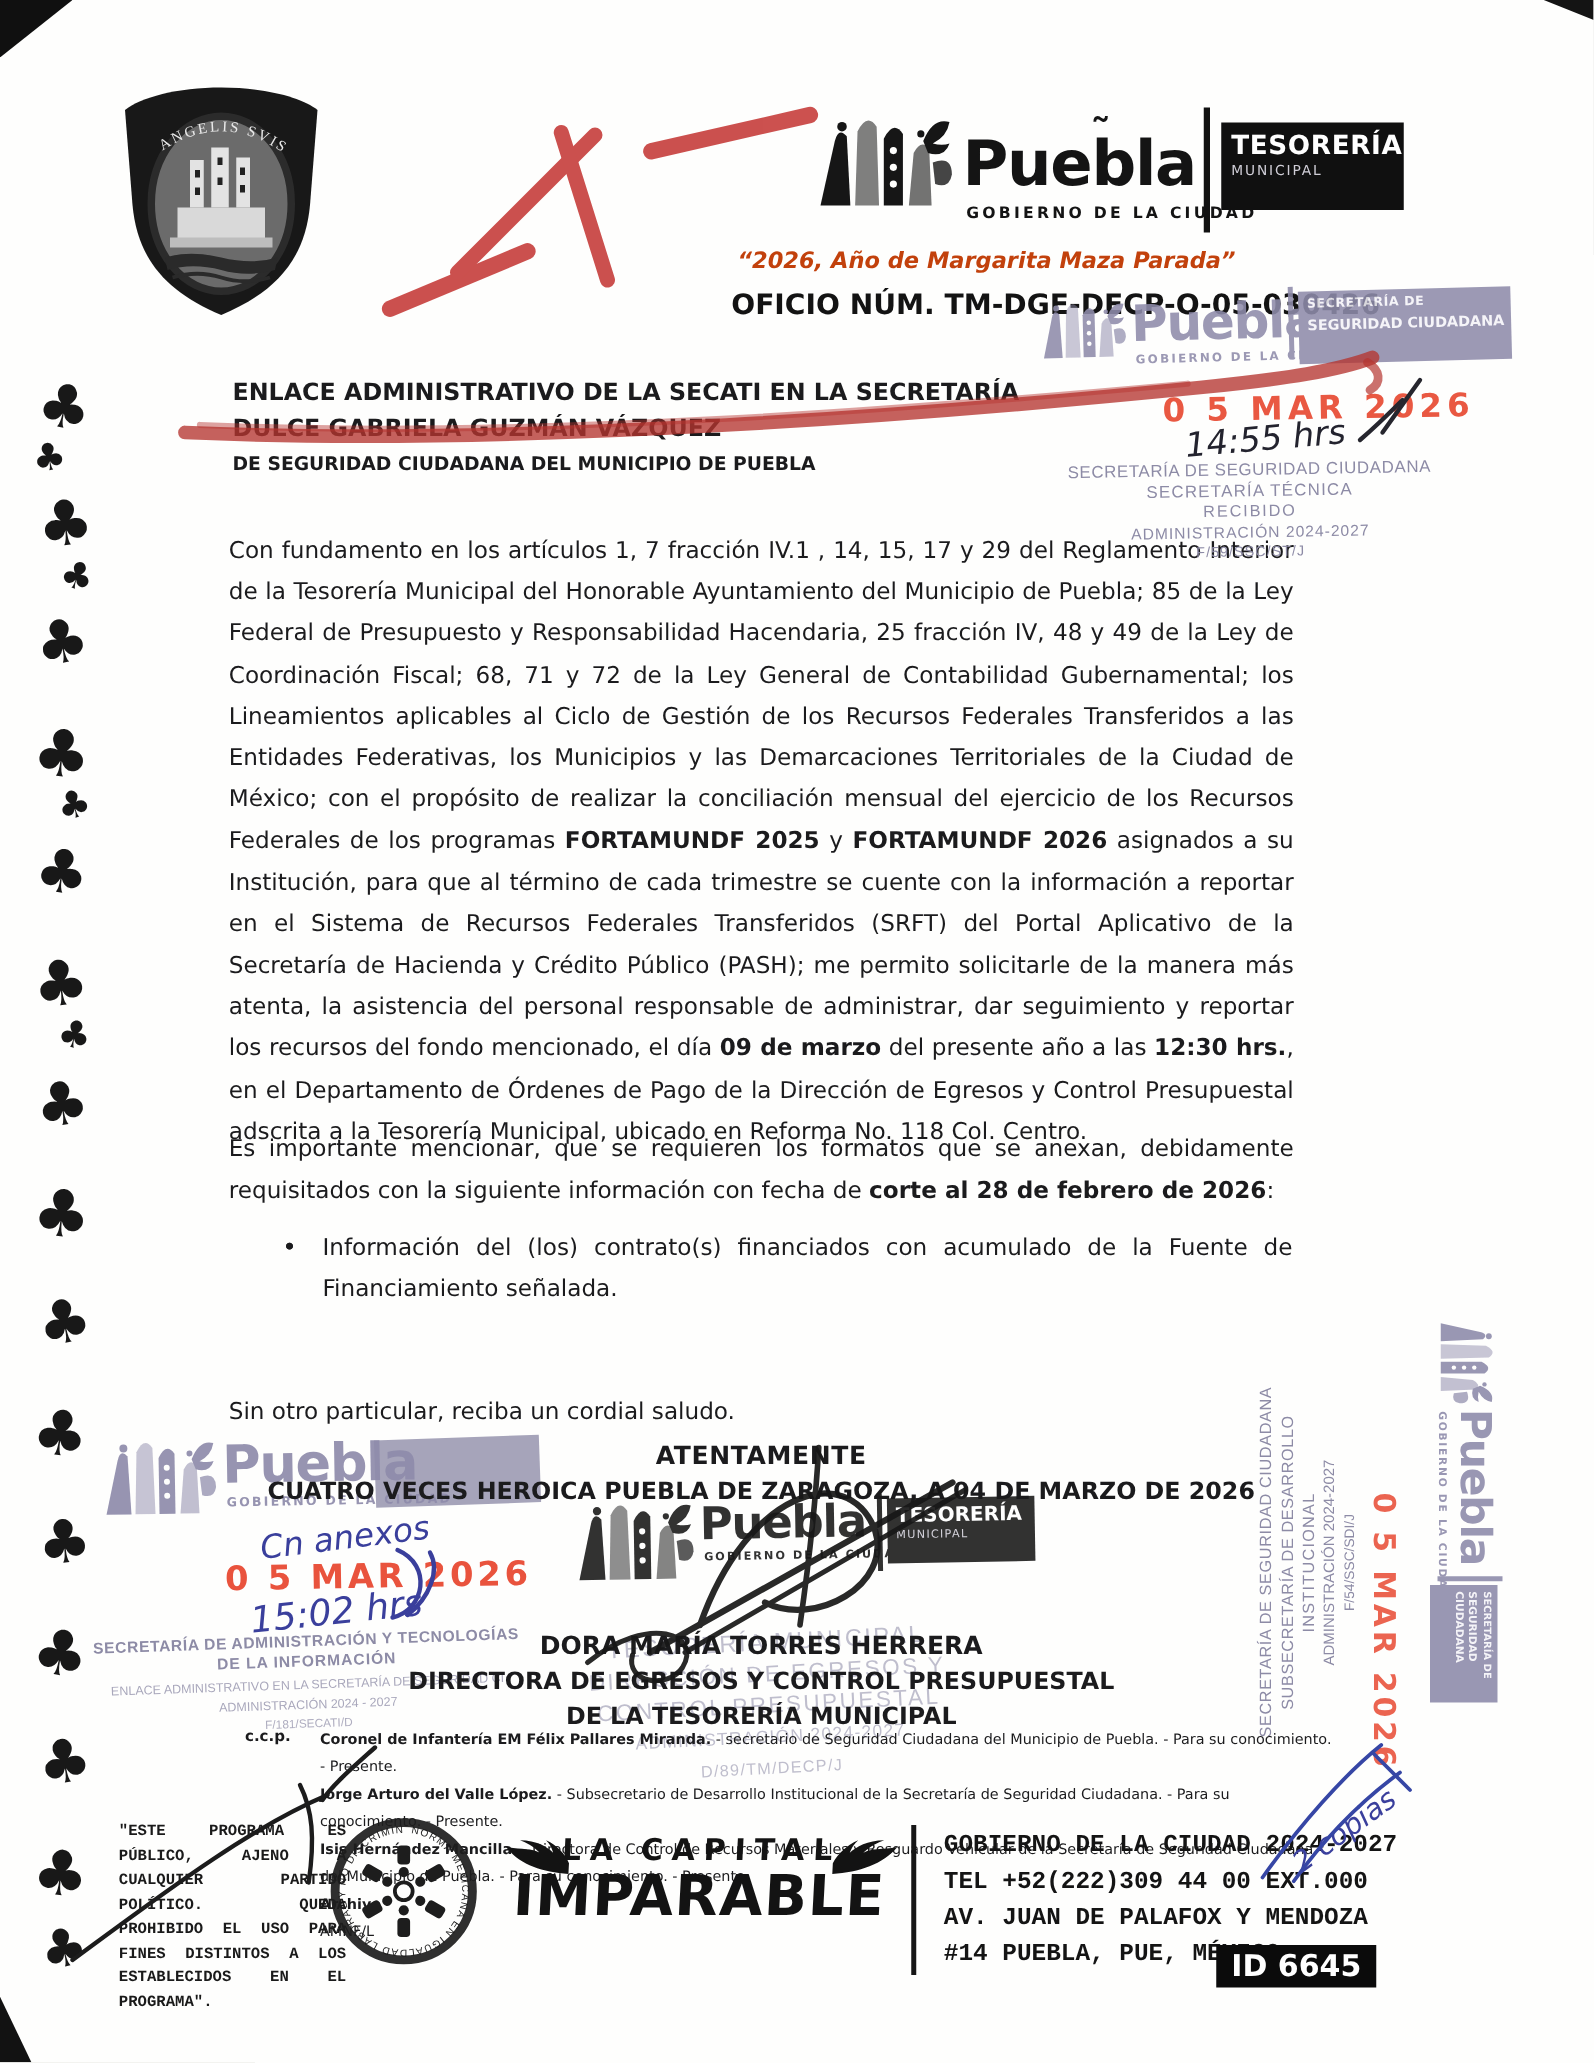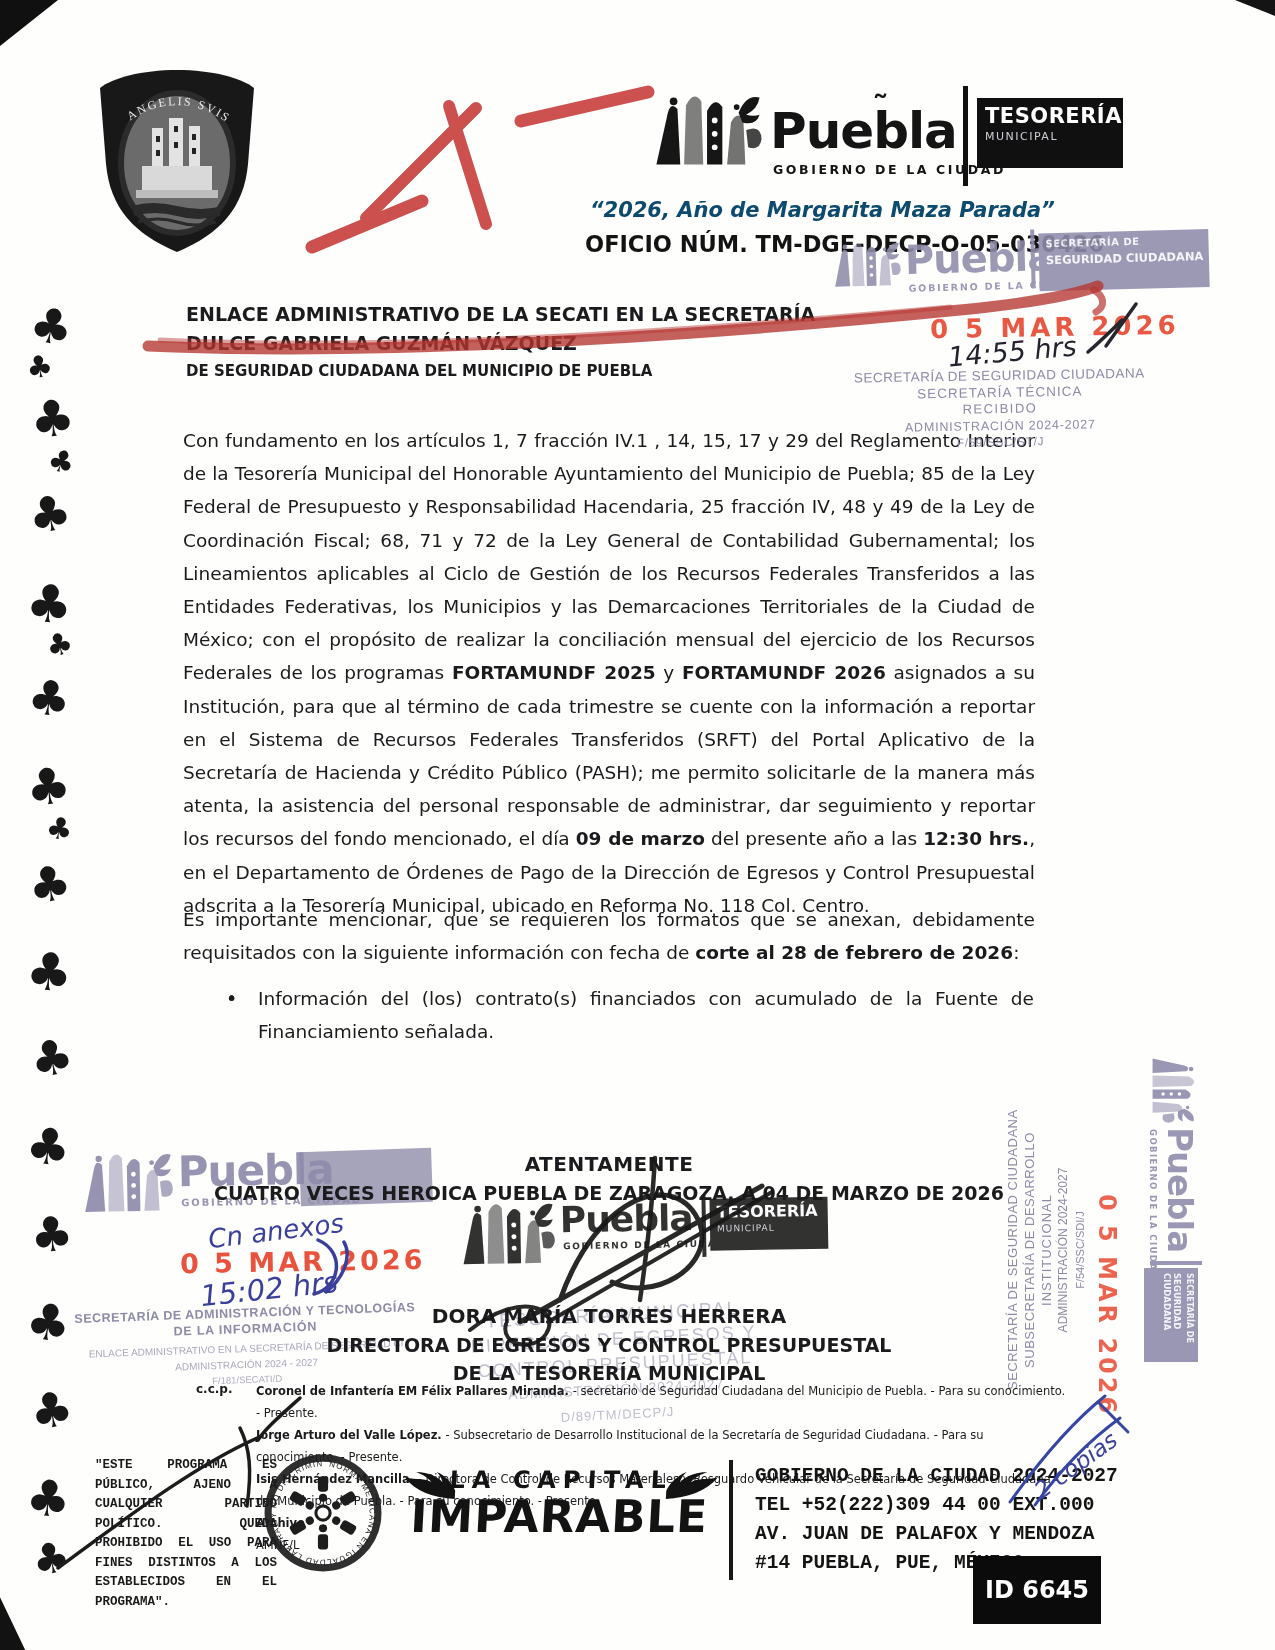--- a/index.html
+++ b/index.html
@@ -106,21 +106,21 @@
         <use href="#figs"></use>
       </svg>
     <div class="abs goth b" style="left:770px;top:102px;font-size:50px;letter-spacing:-1px;color:#141414;">Puebla</div>
     <div class="abs" style="left:872px;top:88px;font-size:34px;color:#141414;font-weight:bold;">˜</div>
     <div class="abs goth b" style="left:773px;top:162px;font-size:12.5px;letter-spacing:2.6px;color:#141414;">GOBIERNO DE LA CIUDAD</div>
     <div class="abs" style="left:963px;top:86px;width:5px;height:100px;background:#111;"></div>
     <div class="abs deptbox" style="left:977px;top:98px;width:130px;height:58px;padding:6px 8px;">
       <div class="goth b" style="font-size:21px;letter-spacing:.5px;">TESORERÍA</div>
       <div class="goth" style="font-size:11px;color:#cfcdd6;letter-spacing:1.5px;margin-top:2px;">MUNICIPAL</div>
     </div>
-    <div class="abs goth b ital" style="left:590px;top:198px;font-size:21px;color:#0c4a6e;">“2026, Año de Margarita Maza Parada”</div>
+    <div class="abs goth b ital" style="left:590px;top:198px;font-size:18px;color:#c2410c;">“2026, Año de Margarita Maza Parada”</div>
     <div class="abs goth b" style="left:585px;top:231px;font-size:22.5px;color:#131313;z-index:4;">OFICIO NÚM. TM-DGE-DECP-O-05-030426</div>
   </div>
 
   <div class="abs" style="left:825px;top:228px;width:380px;height:70px;transform:rotate(-1.5deg);opacity:.88;z-index:5;">
     <svg class="abs purple" style="left:6px;top:4px;" width="72" height="58" viewBox="0 0 120 90">
         <use href="#figs" fill="currentColor"></use>
       </svg>
     <div class="abs goth b purple" style="left:80px;top:6px;font-size:40px;letter-spacing:-1px;">Puebla</div>
     <div class="abs goth b purple" style="left:83px;top:52px;font-size:9.5px;letter-spacing:1.8px;">GOBIERNO DE LA CIUDAD</div>
     <div class="abs" style="left:206px;top:2px;width:4px;height:58px;background:#8f8cab;"></div>
@@ -152,20 +152,21 @@
   <div class="abs goth" style="left:222px;top:982px;width:812px;z-index:4;">
     <div class="bullet-item bodytext justify">
       <span class="bullet-marker">•</span>
     </div>
     <div class="bullet-item bodytext justify">
       <span class="bullet-marker">•</span>
       <span>Información del (los) contrato(s) financiados con acumulado de la Fuente de Financiamiento señalada.</span>
     </div>
   </div>
 
+  <div class="abs goth" style="left:183px;top:1119px;font-size:18.5px;z-index:4;">Sin otro particular, reciba un cordial saludo.</div>
 
   <div class="abs" style="left:300px;top:1150px;width:132px;height:54px;background:#908da9;opacity:.8;transform:rotate(-2deg);z-index:3;"></div>
 
   <div class="abs goth b center" style="left:183px;top:1152px;width:852px;font-size:20px;letter-spacing:.5px;z-index:4;">ATENTAMENTE</div>
   <div class="abs goth b center" style="left:183px;top:1182px;width:852px;font-size:19px;z-index:4;">CUATRO VECES HEROICA PUEBLA DE ZARAGOZA, A 04 DE MARZO DE 2026</div>
 
   <div class="abs" style="left:458px;top:1190px;width:360px;height:80px;transform:rotate(-1deg);opacity:.9;color:#1c1c1c;z-index:4;">
     <svg class="abs" style="left:0;top:4px;color:#1c1c1c;" width="100" height="76" viewBox="0 0 120 90">
         <use href="#figs"></use>
       </svg>
@@ -289,21 +290,21 @@
 
   <div class="abs" style="left:729px;top:1460px;width:4px;height:120px;background:#161616;z-index:4;"></div>
 
   <div class="abs mono b" style="left:755px;top:1462px;font-size:19.5px;line-height:29px;color:#141414;z-index:4;">
     <div class="nowrap">GOBIERNO DE LA CIUDAD 2024-2027</div>
     <div class="nowrap">TEL +52(222)309 44 00 EXT.000</div>
     <div class="nowrap">AV. JUAN DE PALAFOX Y MENDOZA</div>
     <div class="nowrap">#14 PUEBLA, PUE, MÉXICO.</div>
   </div>
 
-  <div class="abs goth b" style="left:973px;top:1556px;background:#0b0b0b;color:#fff;font-size:24px;padding:20px 12px;z-index:5;">ID 6645</div>
+  <div class="abs goth b" style="left:973px;top:1556px;background:#0b0b0b;color:#fff;font-size:24px;padding:3px 12px;z-index:5;">ID 6645</div>
 
   <svg class="abs" style="left:0;top:0;z-index:7;pointer-events:none;" width="1275" height="1650" viewBox="0 0 1275 1650">
     <g stroke="#c12b28" stroke-linecap="round" fill="none" opacity=".82">
       <path d="M312,247 L422,201" stroke-width="13"></path>
       <path d="M366,218 L476,108" stroke-width="12"></path>
       <path d="M449,106 L486,224" stroke-width="12"></path>
       <path d="M521,121 L648,92" stroke-width="13"></path>
     </g>
     <g stroke="#b5342f" stroke-linecap="round" fill="none">
       <path d="M148,346 C420,358 760,330 960,310 C1030,303 1072,296 1098,286" stroke-width="11" opacity=".78"></path>

